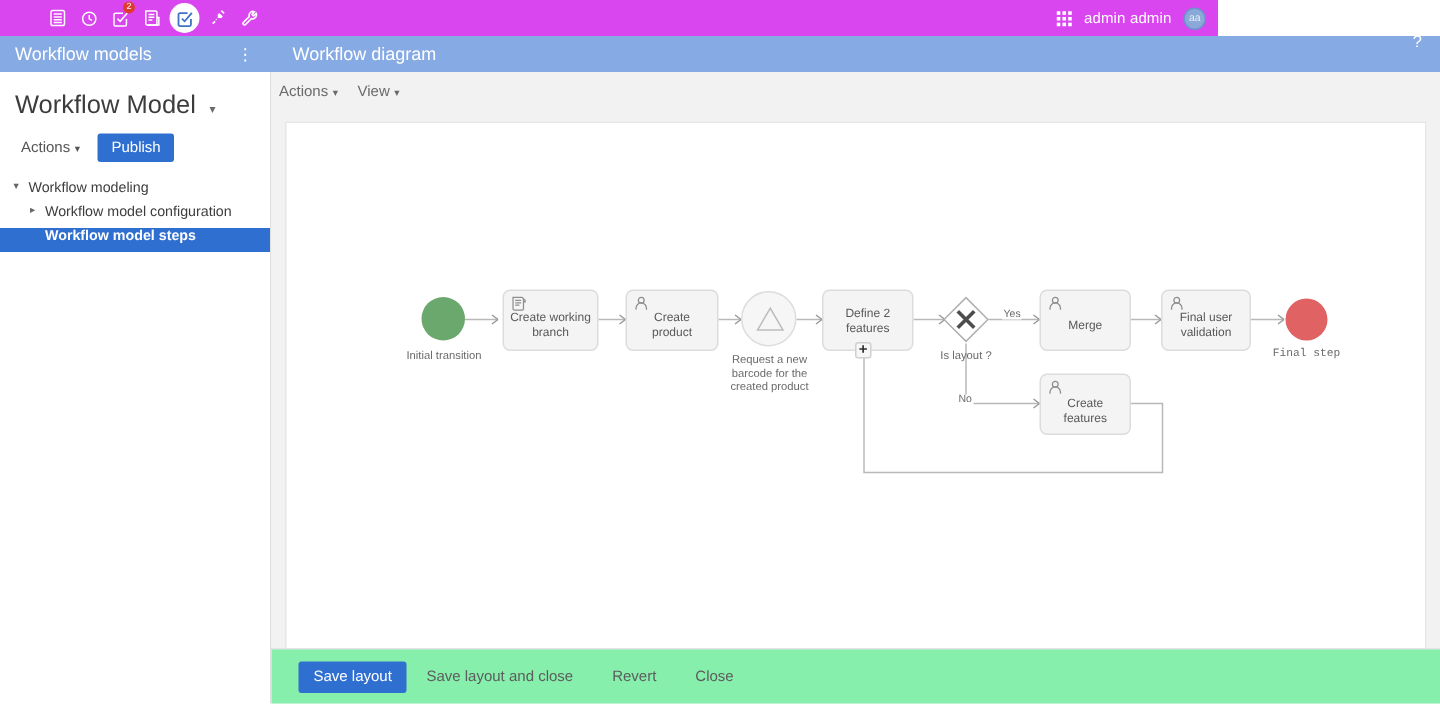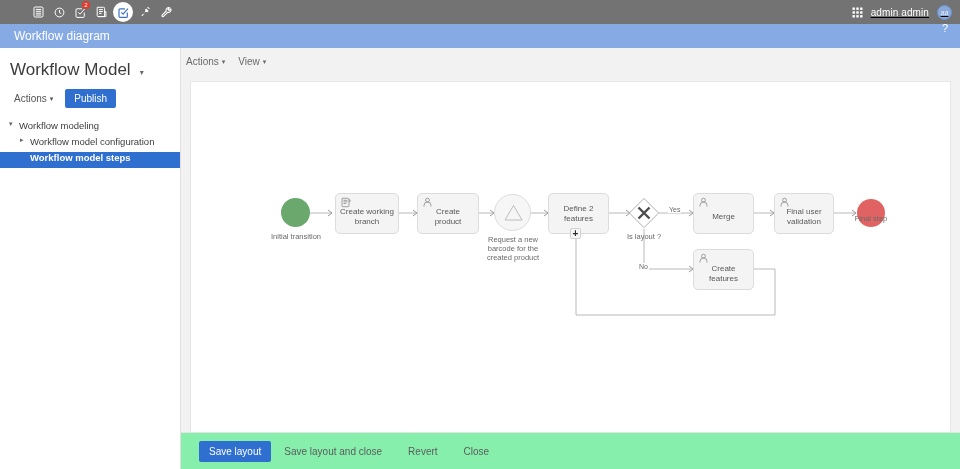--- a/index.html
+++ b/index.html
@@ -6,23 +6,23 @@
   html, body {
     width: 960px; height: 469px;
     font-family: "Liberation Sans", sans-serif;
     background: #ffffff;
     overflow: hidden;
   }
 
   
   .appbar {
     position: absolute; top: 0; left: 0;
-    width: 960px; height: 24px;
-    background: #737373;
-    display: flex; align-items: center; text-decoration: underline;
+    width: 812px; height: 24px;
+    background: #d946ef;
+    display: flex; align-items: center;
   }
   .appbar-icons { display: flex; align-items: center; gap: 0px; margin-left: 28px; }
   .abicon {
     width: 21px; height: 24px;
     display: flex; align-items: center; justify-content: center;
     position: relative;
     color: #ffffff;
   }
   .abicon svg { display: block; }
   .abicon.active {
@@ -329,20 +329,24 @@
           <rect x="4.3" y="8.1" width="2.4" height="2.4"></rect>
           <rect x="8.1" y="8.1" width="2.4" height="2.4"></rect>
       </svg>
     </span>
     <span class="username">admin admin</span>
     <span class="avatar">aa</span>
   </div>
 </div>
 
 <div class="subheader">
+  <div class="sub-left">
+    <span class="title">Workflow models</span>
+    <span class="kebab">⋮</span>
+  </div>
   <div class="sub-right">
     <span class="title">Workflow diagram</span>
     <span class="helpq">?</span>
   </div>
 </div>
 
 <div class="leftpanel">
   <div class="lp-title">
     <span>Workflow Model</span>
     <span class="lp-caret">▾</span>
@@ -498,21 +502,21 @@
         <span class="node-icon">
           <svg width="11" height="11" viewBox="0 0 12 12" fill="none" stroke="currentColor" stroke-width="0.9">
             <circle cx="6" cy="3.4" r="2.1"></circle>
             <path d="M2.2 10.4 v-1.2 a3.8 3.8 0 0 1 7.6 0 v1.2"></path>
           </svg>
         </span>
         <span style="margin-top:7px;">Final user validation</span>
       </div>
 
       <div class="circle-node" style="left:666px; top:117px; width:28px; height:28px; background:#e06262;"></div>
-      <div class="node-label-ext" style="left:646px; top:132px; width:68px;">Final step</div>
+      <div class="node-label-ext" style="left:646px; top:150px; width:68px;font-family:Liberation Mono, monospace;">Final step</div>
 
     </div>
   </div>
 </div>
 
 <div class="bottombar">
   <button class="btn-primary">Save layout</button>
   <button class="btn-link">Save layout and close</button>
   <button class="btn-link">Revert</button>
   <button class="btn-link">Close</button>

